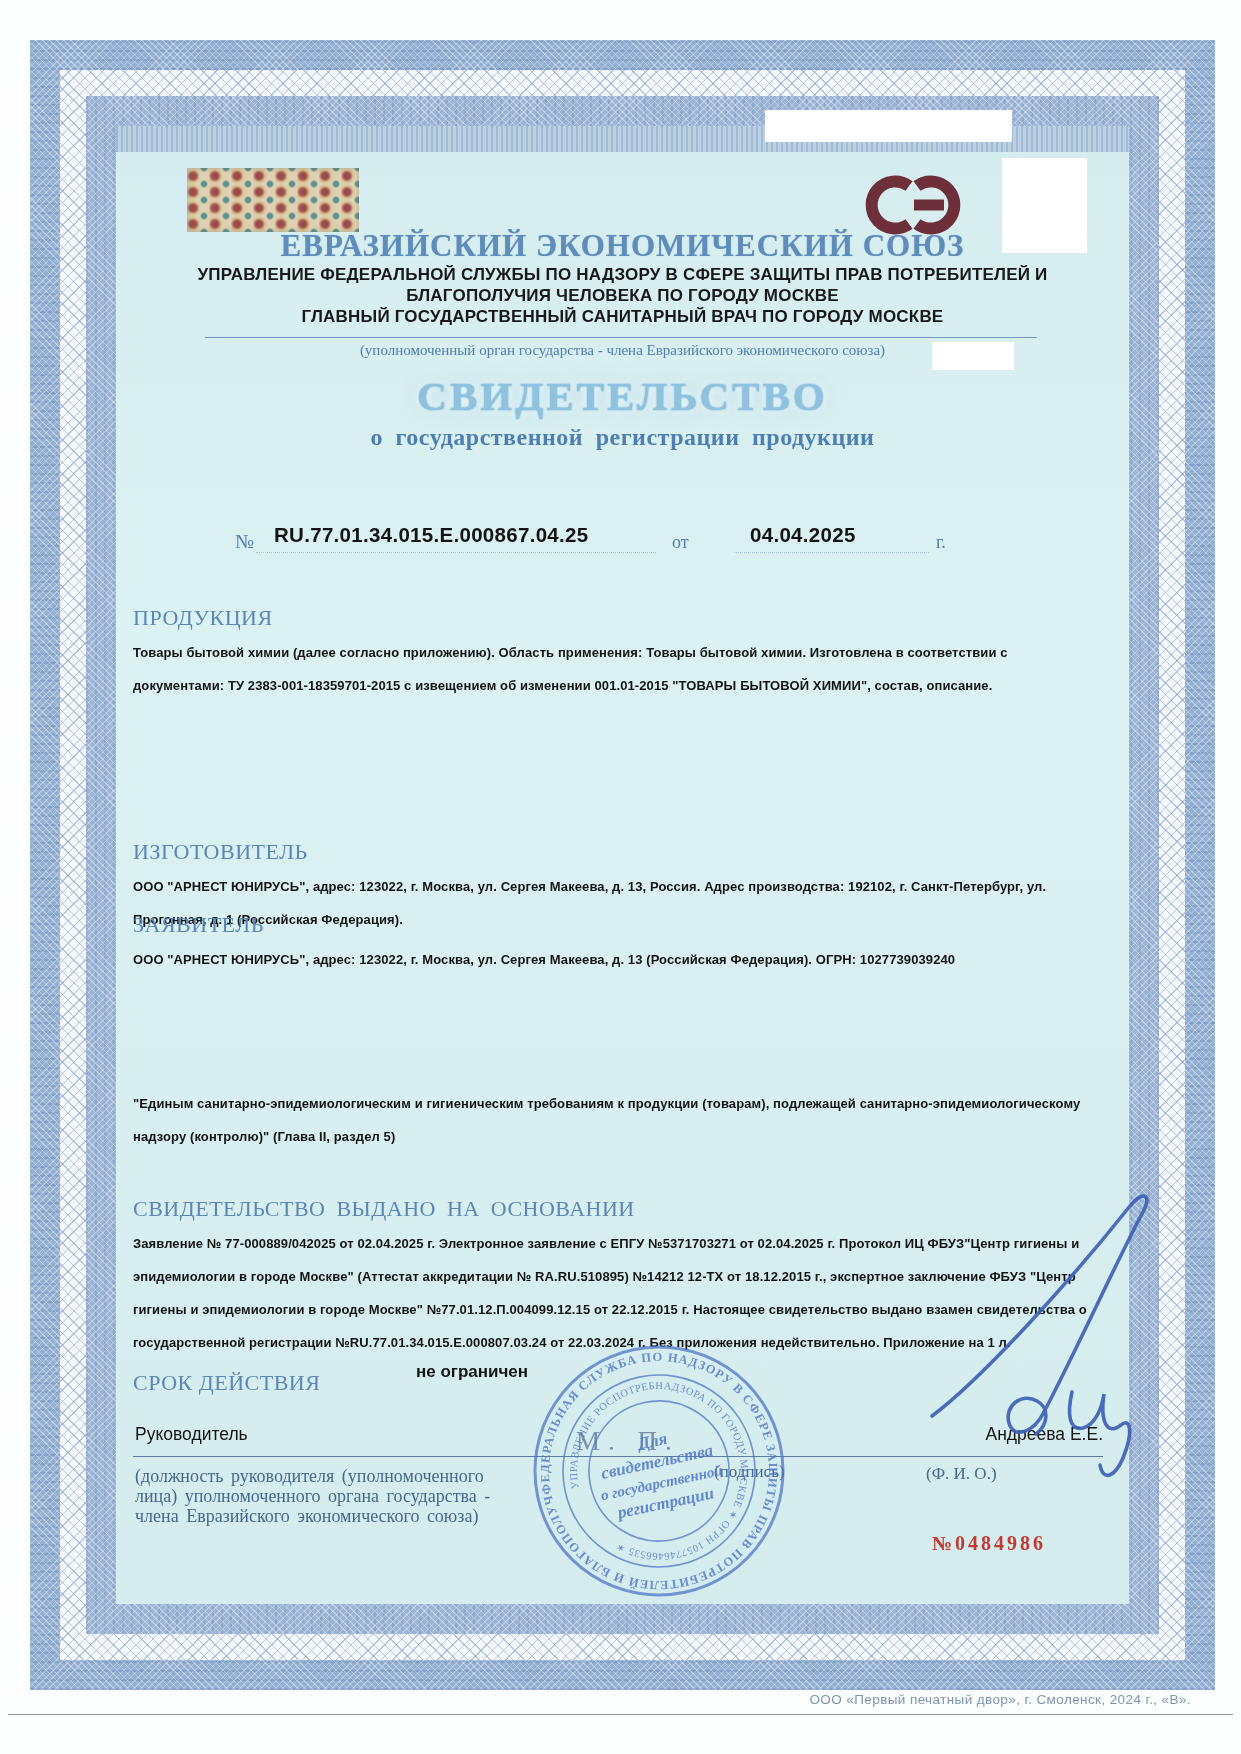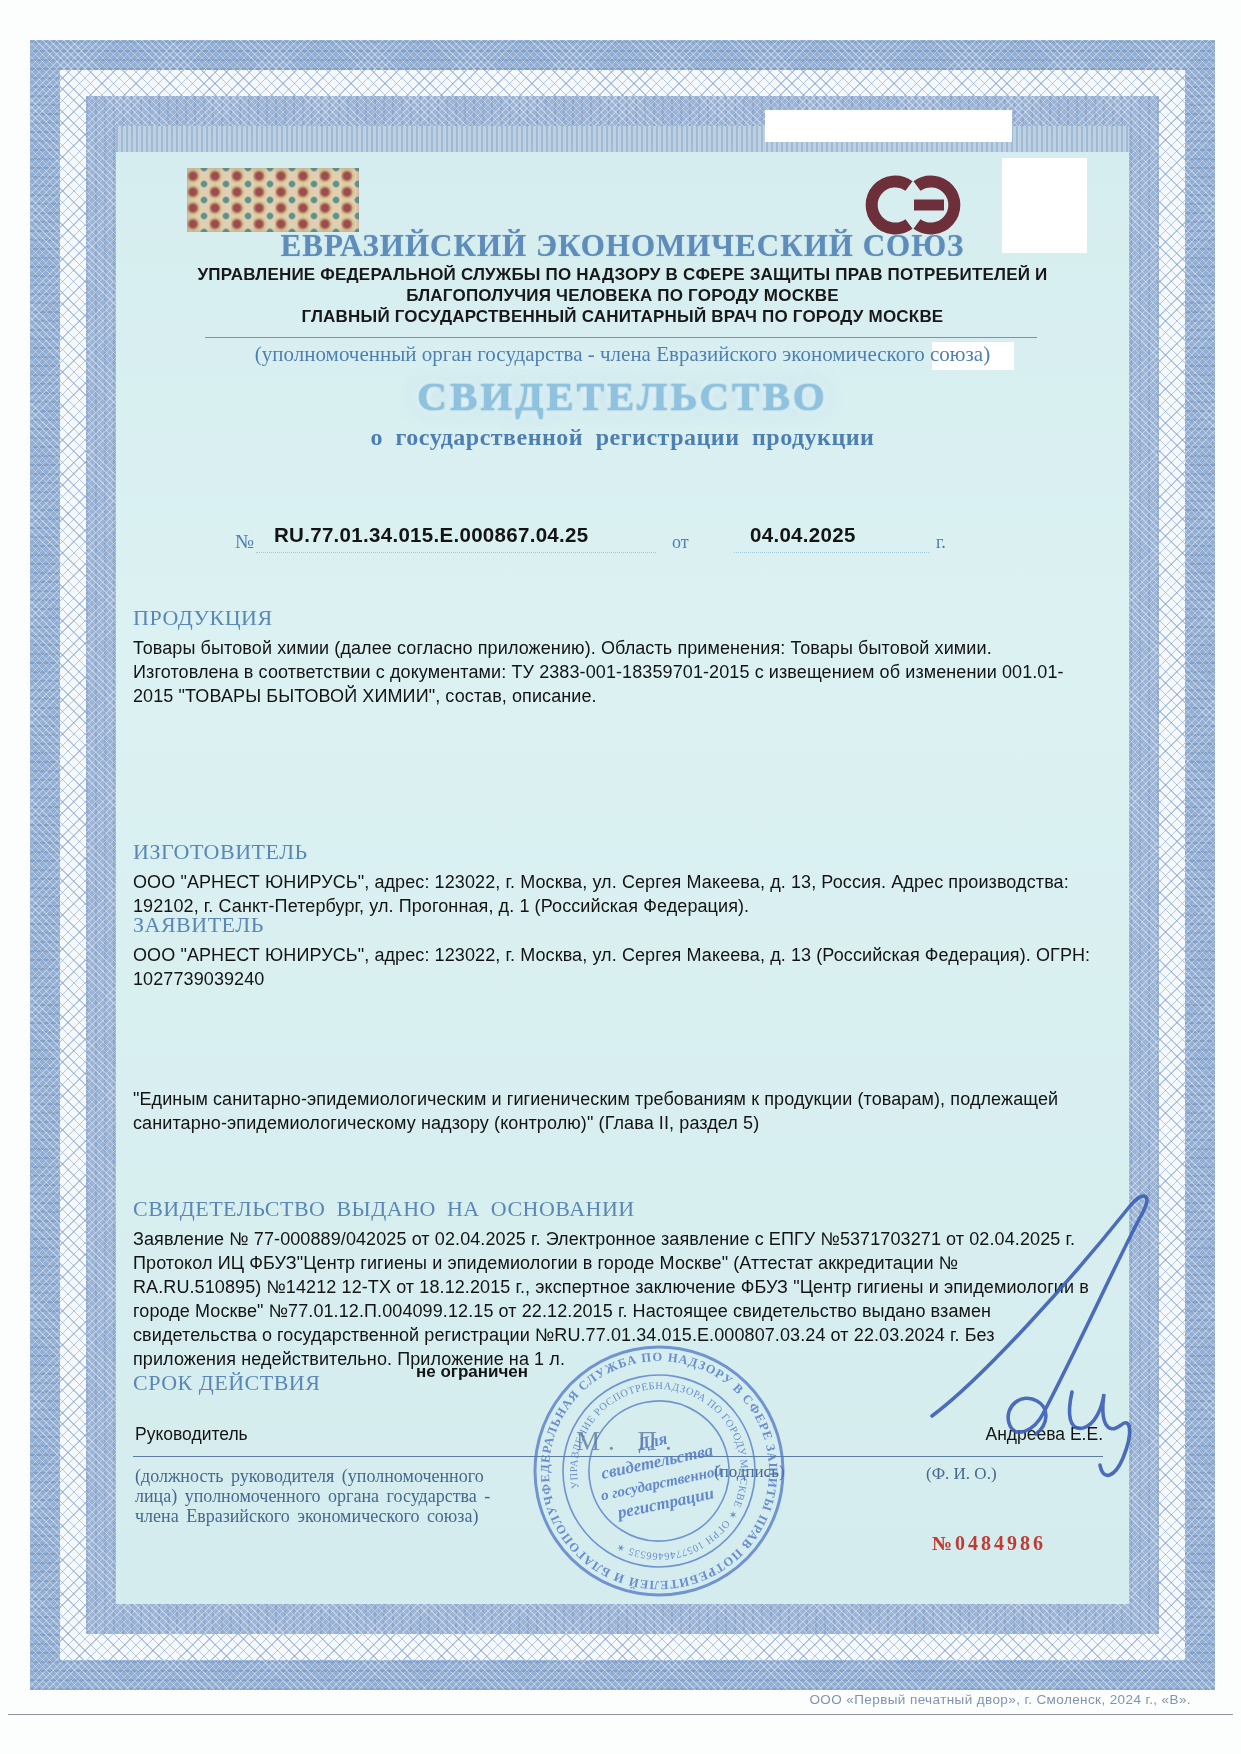--- a/index.html
+++ b/index.html
@@ -68,21 +68,21 @@
   .org-lines{
     top:138px;
     font-weight:bold;font-size:17px;line-height:21px;color:#18181a;letter-spacing:.2px;
   }
   .rule{
     position:absolute;left:89px;right:92px;top:211px;height:0;
     border-top:1.5px solid #6f95c0;z-index:8;
   }
   .authority-note{
     top:216px;
-    font-family:"Liberation Serif",serif;font-size:21px;color:#4d7fb0;
+    font-family:"Liberation Serif",serif;font-size:15px;color:#4d7fb0;
   }
   .main-title{
     top:246px;
     font-family:"Liberation Serif",serif;font-weight:bold;font-size:41px;
     color:#8ec2de;letter-spacing:3px;
     text-shadow:0 0 2px #6aa7cc, 0 0 10px rgba(255,255,255,.95), 0 0 18px rgba(160,210,235,.8);
   }
   .sub-title{
     top:298px;
     font-family:"Liberation Serif",serif;font-weight:bold;font-size:24px;
@@ -93,21 +93,21 @@
   .reg-value{position:absolute;font-weight:bold;font-size:20.5px;color:#141414;z-index:8;letter-spacing:.3px;}
   .reg-underline{position:absolute;height:0;border-bottom:1px dotted rgba(100,150,195,.45);z-index:7;}
   
   .section{position:absolute;left:17px;width:975px;z-index:8;}
   .section-heading{
     font-family:"Liberation Serif",serif;font-size:22px;color:#5a87b5;
     letter-spacing:.5px;
   }
   .section-text{
     margin-top:5px;max-width:958px;
-    font-size:18px;line-height:24px;color:#141414;letter-spacing:.1px;
+    font-size:13px;line-height:33px;color:#141414;letter-spacing:.1px;font-weight:bold;
   }
   .validity-value{position:absolute;left:300px;top:1236px;font-size:17px;font-weight:bold;color:#141414;z-index:8;}
   
   .sig-role{position:absolute;left:19px;top:1298px;font-size:17.5px;color:#141414;z-index:8;}
   .sig-name{position:absolute;right:26px;top:1298px;font-size:17.5px;color:#141414;z-index:9;}
   .sig-line{position:absolute;left:17px;right:26px;top:1330px;border-top:1.5px solid #5d7da0;z-index:8;}
   .cap{position:absolute;font-family:"Liberation Serif",serif;color:#46688c;z-index:8;}
   .cap-sign{left:598px;top:1336px;font-size:17px;text-align:center;}
   .cap-fio{left:810px;top:1338px;font-size:17px;}
   .cap-position{left:19px;top:1340px;font-size:18px;line-height:20px;word-spacing:3px;}

